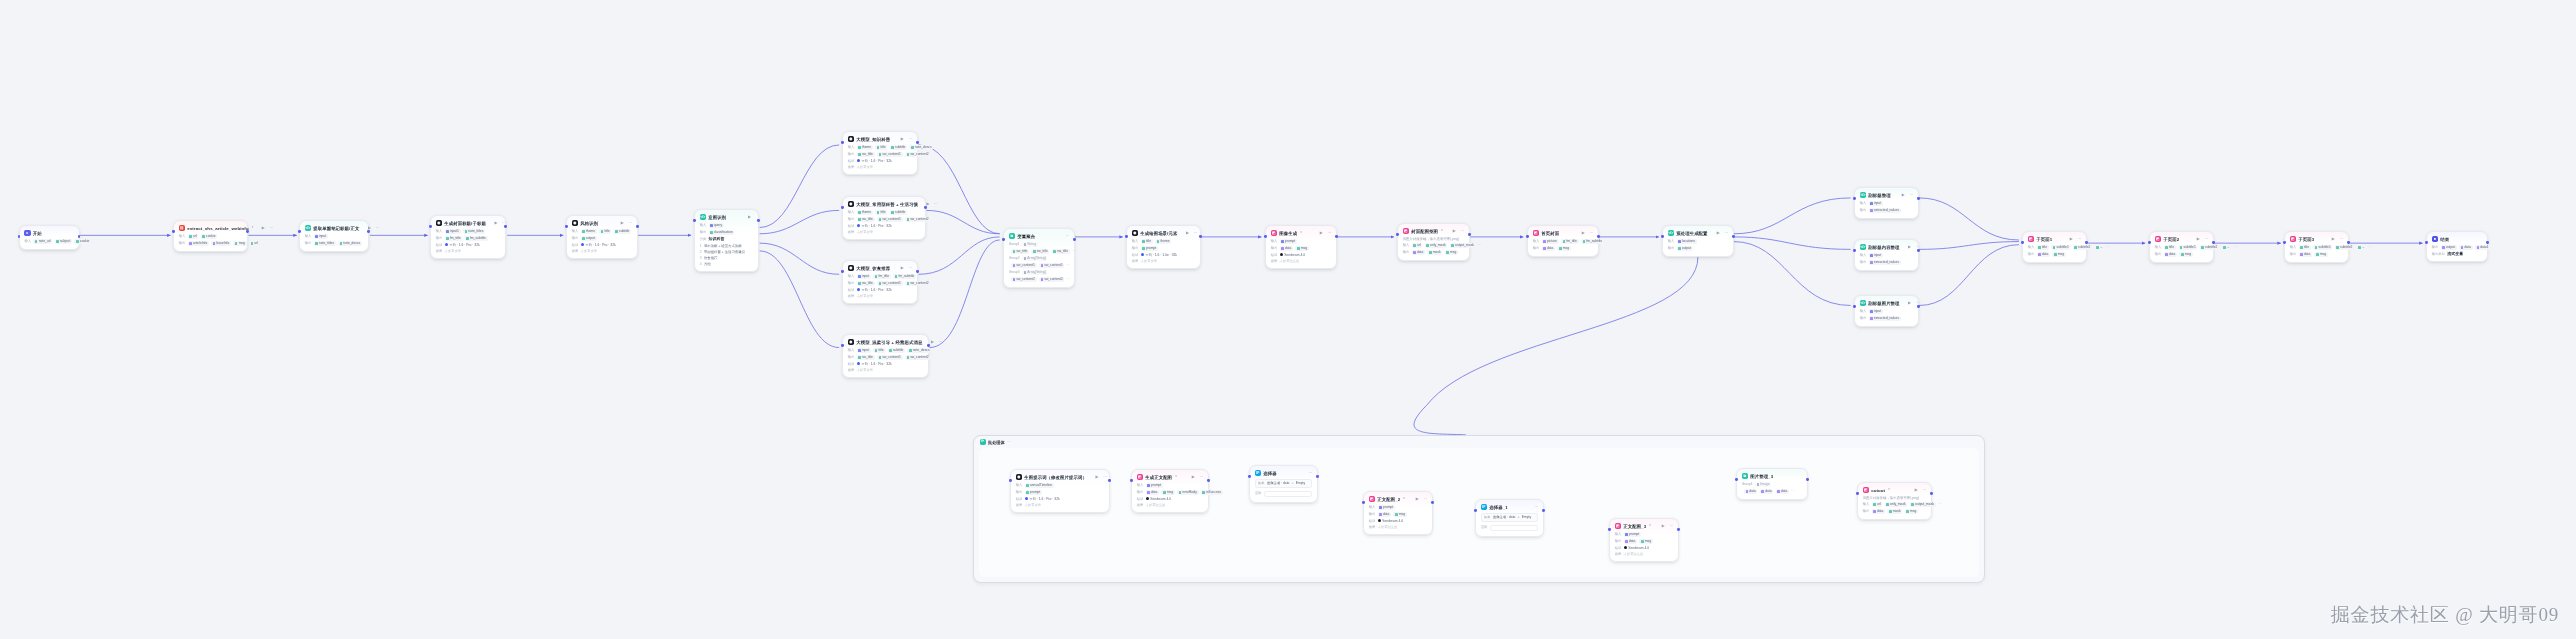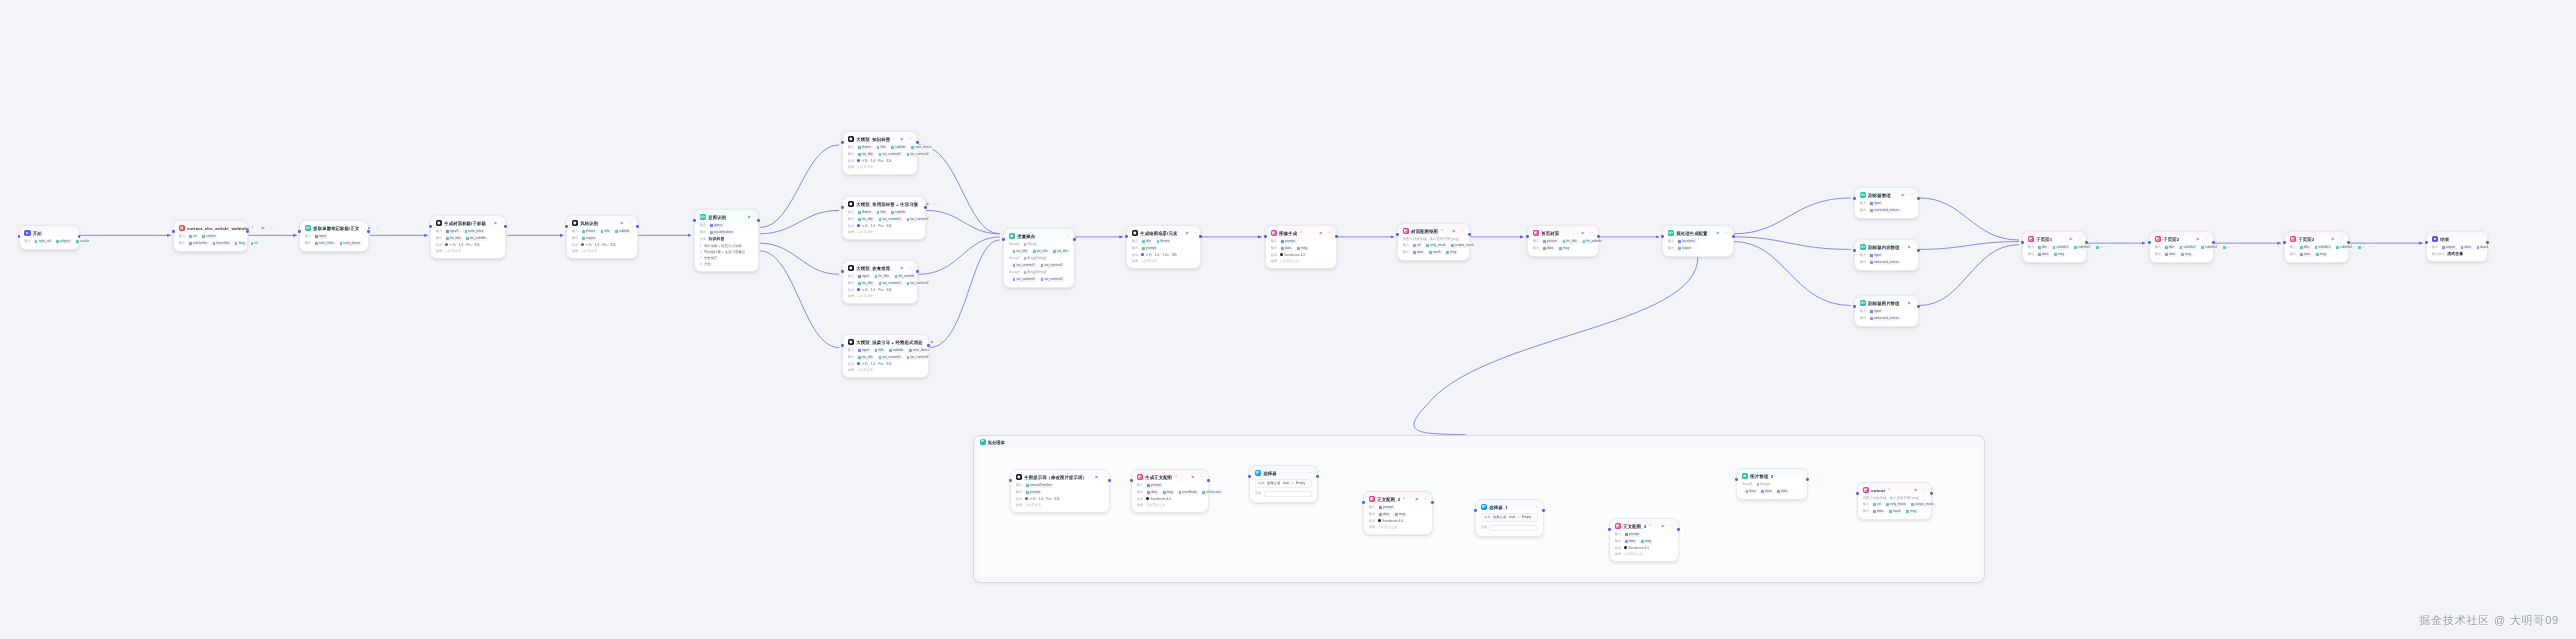--- a/index.html
+++ b/index.html
@@ -105,22 +105,22 @@
     background-size:3.9px 3.9px;
   }
   .gtitle { font-size:4.2px; font-weight:bold; color:#1f2937; }
 
   
   .port { position:absolute; width:2.3px; height:2.3px; border-radius:50%; background:#5b60f0; }
 
   
   .watermark {
     position:absolute; right:17px; bottom:11px;
-    font-size:11px; color:#9aa0ab; letter-spacing:0.8px;
-    font-family:Liberation Sans, sans-serif;
+    font-size:19px; color:#9aa0ab; letter-spacing:0.8px;
+    font-family:Liberation Serif, serif;
     text-shadow:0 0.8px 0 #fff;
     text-align:right;
   }
 </style>
 </head>
 <body>
 
 <div id="canvas">
   <svg class="wires" viewBox="0 0 3304 820" width="2576" height="639">
     <defs>

